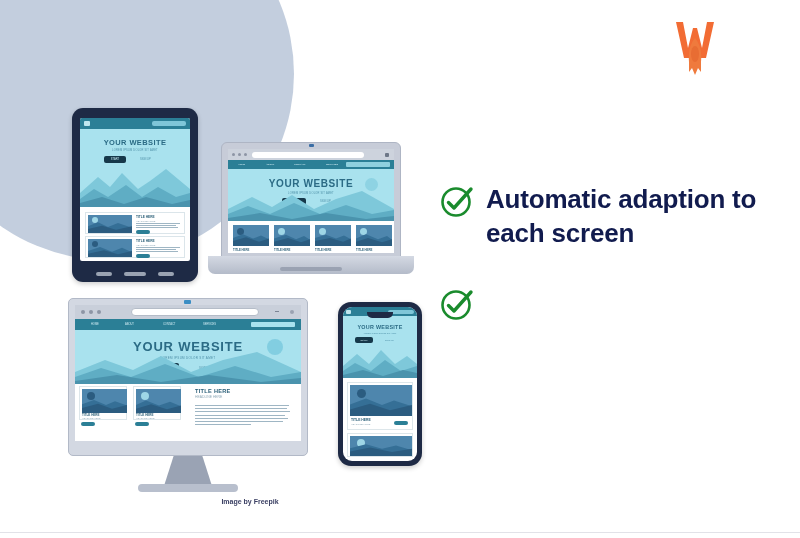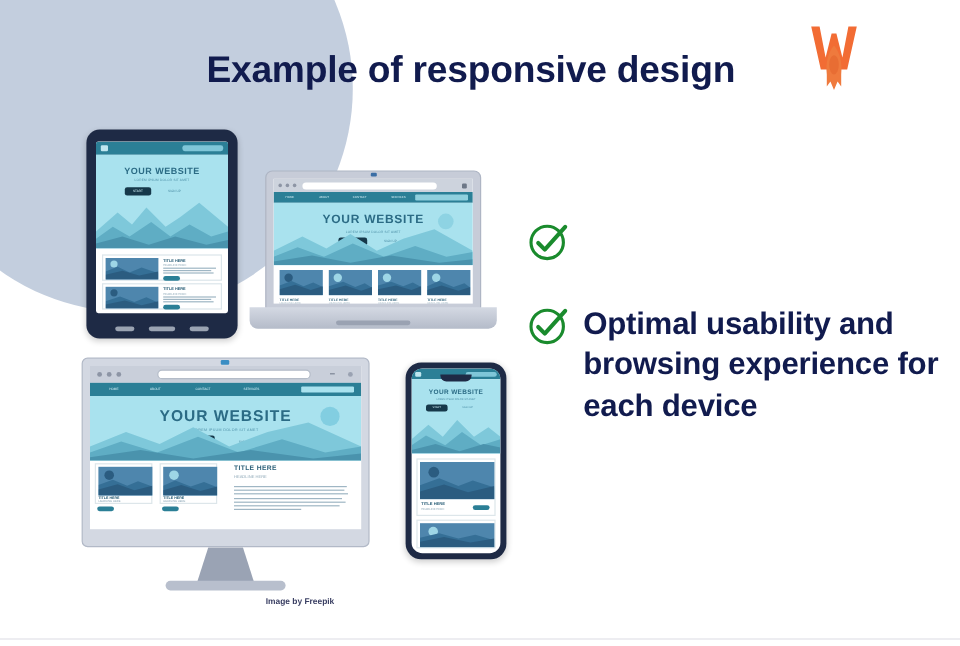--- a/index.html
+++ b/index.html
@@ -117,49 +117,48 @@
   }
   .divider { position:absolute; left:0; top:532px; width:800px; height:1px; background:#e2e2e8; }
 </style>
 </head>
 <body>
 
 <div id="stage">
 
   <div class="bg-blob"></div>
 
-  <div class="page-title">Example of responsive design</div>
 
   <div class="logo">
     <svg viewBox="0 0 46 62" width="46" height="62" aria-hidden="true">
       <path d="M4 4 L11 4 L16 30 L21 10 L25 10 L30 30 L35 4 L42 4 L34 40 L27 40 L23 24 L19 40 L12 40 Z" fill="#f26c34"></path>
       <path d="M23 20 C28 26 30 34 29 44 L29 54 L26 50 L23 57 L20 50 L17 54 L17 44 C16 34 18 26 23 20 Z" fill="#ef7a3d"></path>
       <ellipse cx="23" cy="36" rx="4" ry="8" fill="#e2602a" opacity="0.5"></ellipse>
     </svg>
   </div>
 
   <div class="bullets">
 
     <div class="bullet">
       <span class="check">
         <svg viewBox="0 0 34 34" width="34" height="34">
           <circle cx="16" cy="18" r="13.5" fill="none" stroke="#1a8b2d" stroke-width="2.6"></circle>
           <path d="M8.5 18.5 L14 24 L31 5" fill="none" stroke="#1a8b2d" stroke-width="3.4" stroke-linecap="round" stroke-linejoin="round"></path>
         </svg>
       </span>
+      <span class="btext">Automatic adaption to each screen</span>
     </div>
 
     <div class="bullet" style="margin-top:34px;">
       <span class="check">
         <svg viewBox="0 0 34 34" width="34" height="34">
           <circle cx="16" cy="18" r="13.5" fill="none" stroke="#1a8b2d" stroke-width="2.6"></circle>
           <path d="M8.5 18.5 L14 24 L31 5" fill="none" stroke="#1a8b2d" stroke-width="3.4" stroke-linecap="round" stroke-linejoin="round"></path>
         </svg>
       </span>
-      <span class="btext">Optimal usability and browsing experience for each device</span>
     </div>
 
   </div>
 
   <div class="dev" id="tablet">
     <div class="frame"></div>
     <div class="screen">
 
       <div style="position:absolute;left:0;top:0;width:110px;height:11px;background:#2b7f96;">
         <div style="position:absolute;left:4px;top:3px;width:6px;height:5px;background:#bfe6ef;border-radius:1px;"></div>

